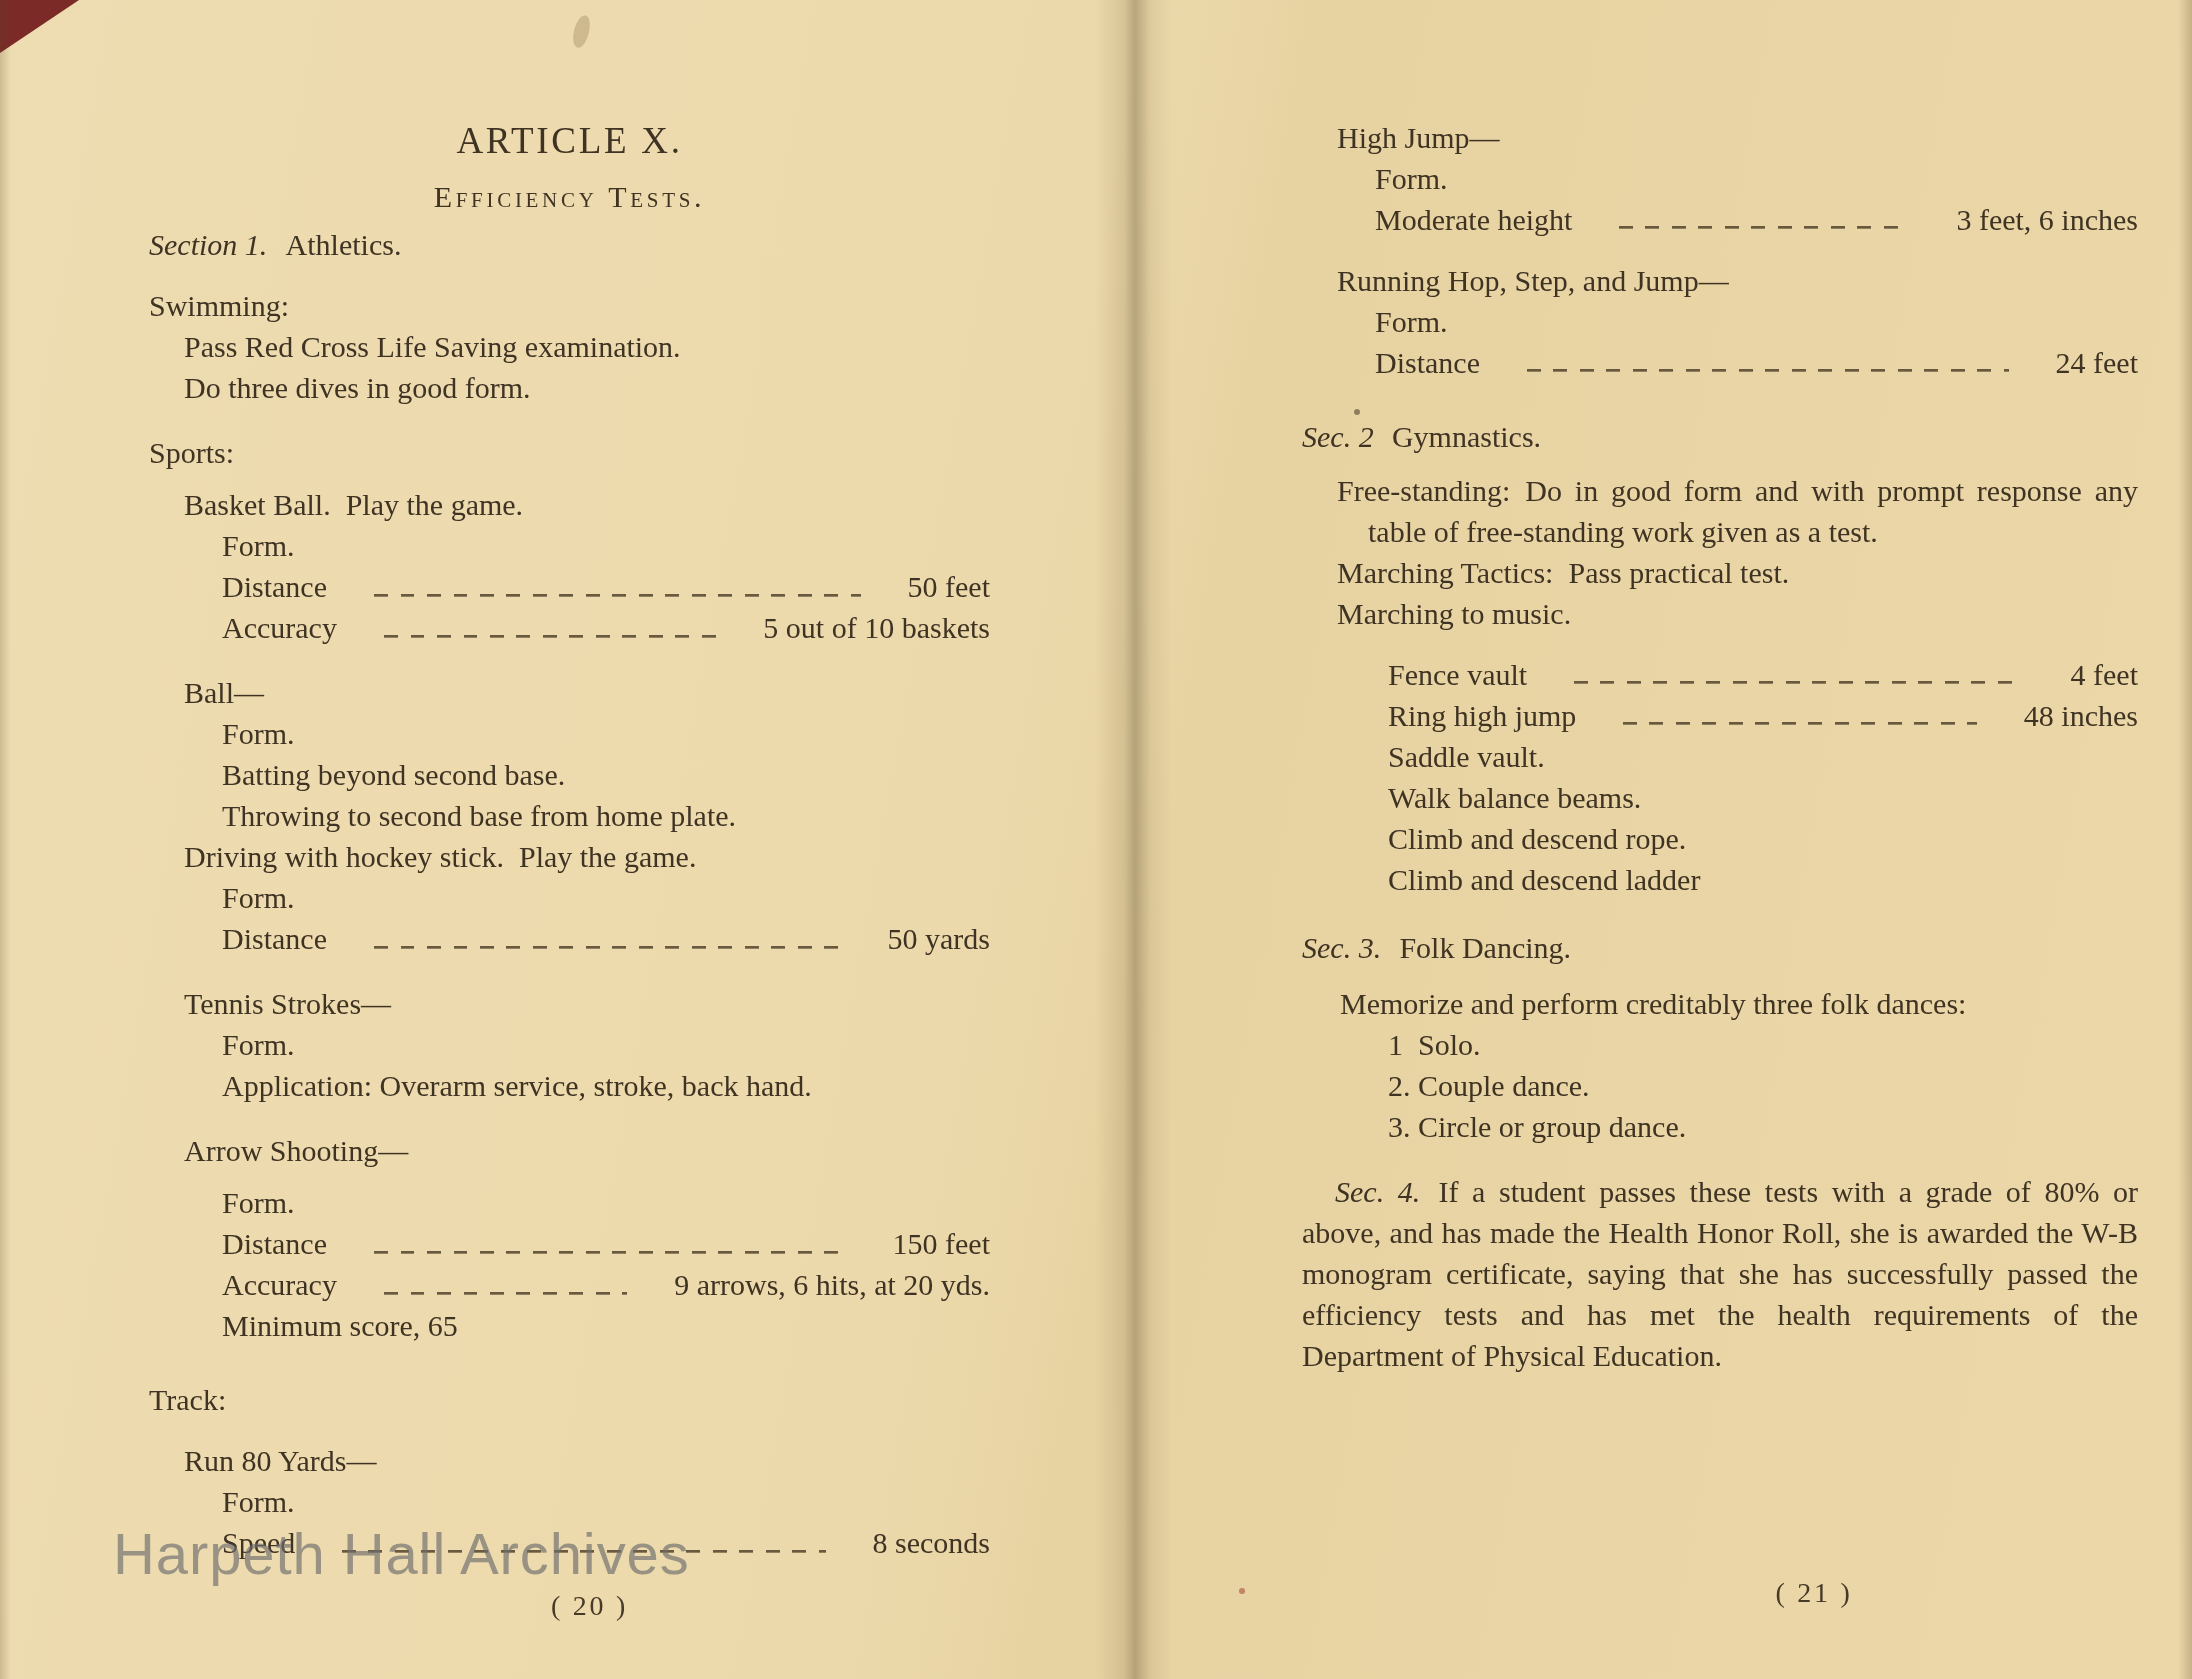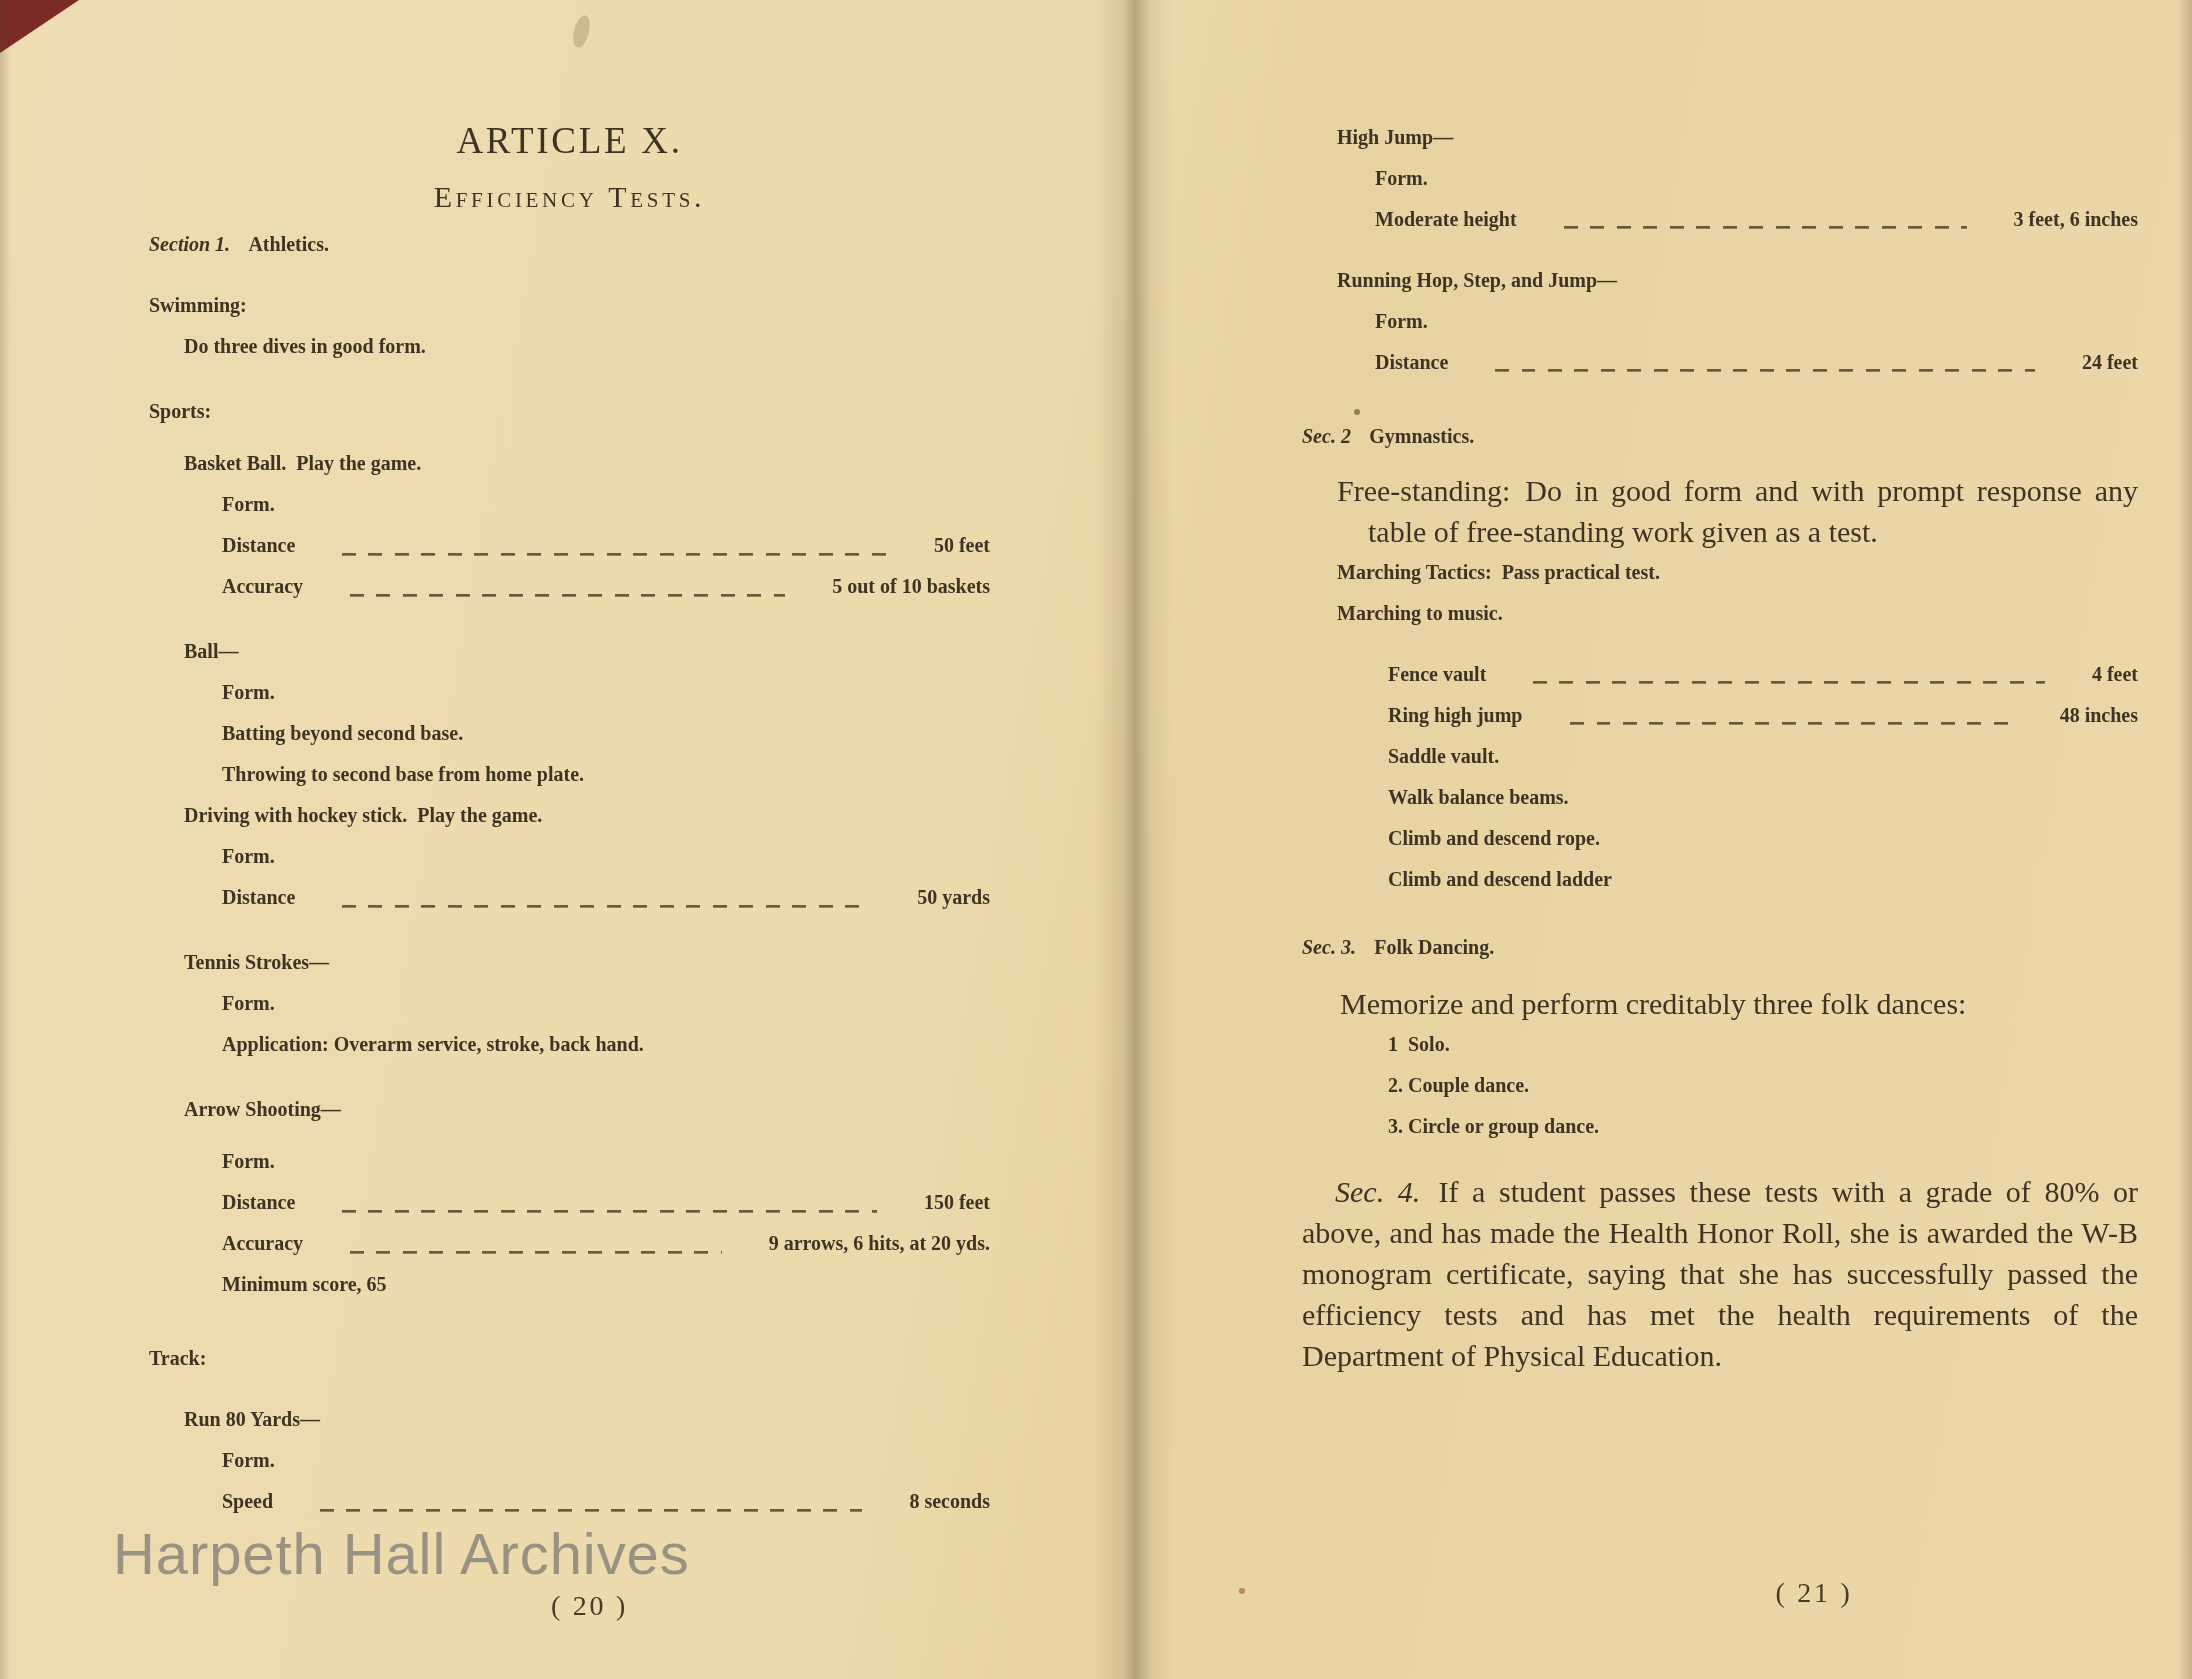--- a/index.html
+++ b/index.html
@@ -12,21 +12,21 @@
     overflow:hidden;
   }
   
   .page{position:absolute;top:117px;}
   .page-left{left:149px;width:841px;}
   .page-right{left:1302px;width:836px;}
 
   .title{font-size:37px;line-height:48px;text-align:center;letter-spacing:2.7px;margin-bottom:11px;}
   .subtitle{font-size:30px;line-height:41px;text-align:center;font-variant:small-caps;letter-spacing:3.7px;margin-bottom:7.3px;}
 
-  .line{font-size:20px;line-height:41px;font-weight:bold;}
+  .line{font-size:30px;line-height:41px;}
   .para{font-size:30px;line-height:41px;text-align:justify;}
   .para.hang{padding-left:66px;text-indent:-31px;}
   .para.hang2{padding-left:75px;text-indent:-37px;}
   .para.firstind{text-indent:33px;}
 
   .ind0{padding-left:0;}
   .ind1{padding-left:35px;}
   .ind2{padding-left:53px;}
   .ind3{padding-left:73px;}
   .ind4{padding-left:86px;}
@@ -81,20 +81,21 @@
   <div class="fold-mark"></div>
   <div class="speck speck1"></div>
   <div class="speck speck2"></div>
 
   <div class="page page-left" id="left-lines">
       <div class="title">ARTICLE X.</div>
       <div class="subtitle">Efficiency Tests.</div>
       <div class="line ind0"><span class="lead-italic">Section 1.</span>Athletics.</div>
       <div class="spacer" style="height: 20px;"></div>
       <div class="line ind0">Swimming:</div>
+      <div class="line ind1">Pass Red Cross Life Saving examination.</div>
       <div class="line ind1">Do three dives in good form.</div>
       <div class="spacer" style="height: 24px;"></div>
       <div class="line ind0">Sports:</div>
       <div class="spacer" style="height: 11px;"></div>
       <div class="line ind1">Basket Ball. Play the game.</div>
       <div class="line ind3">Form.</div>
       <div class="line leader ind3">
         <span class="lbl">Distance</span>
         <span class="dots"></span>
         <span class="val">50 feet</span>

